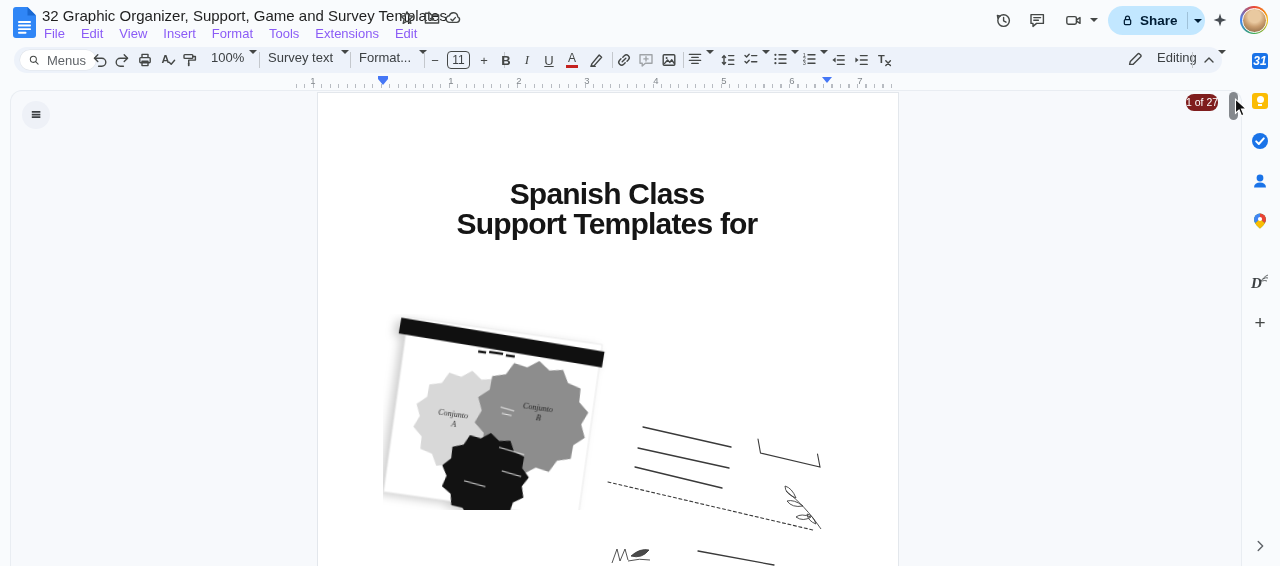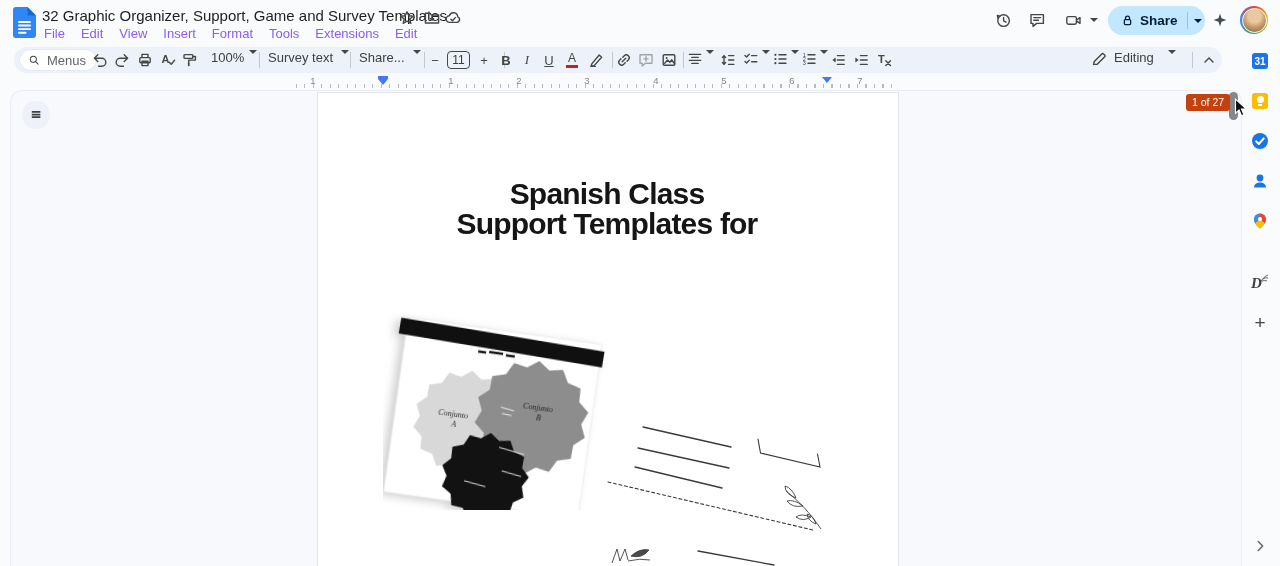--- a/index.html
+++ b/index.html
@@ -45,22 +45,22 @@
   .canvas{position:absolute;left:10px;top:90px;width:1230px;height:476px;background:#f7f9fc;
           border:1px solid #e9edf2;border-bottom:none;border-radius:12px 12px 0 0;}
   .page{position:absolute;left:317px;top:92px;width:580px;height:474px;background:#fff;border:1px solid #e3e7ec;border-bottom:none;}
   .outline-btn{position:absolute;left:22px;top:101px;width:28px;height:28px;border-radius:50%;background:#eef1f7;
                display:flex;align-items:center;justify-content:center;}
   .heading{position:absolute;left:337px;top:179px;width:540px;text-align:center;
            font-weight:bold;font-size:30px;line-height:30px;letter-spacing:-0.8px;color:#151515;}
 
   
   .thumb{position:absolute;left:1229px;top:92px;width:9px;height:28px;border-radius:4.5px;background:#84888d;}
-  .page-badge{position:absolute;left:1186px;top:94px;height:17px;line-height:17px;padding:0 6px;border-radius:3px;
-              background:#c2410c;color:#fff;font-size:10.5px;white-space:nowrap;}
+  .page-badge{position:absolute;left:1186px;top:94px;height:17px;line-height:17px;padding:0 0;border-radius:8px;
+              background:#7f1d1d;color:#fff;font-size:10.5px;white-space:nowrap;}
 
   
   .side-ico{position:absolute;left:1246px;width:28px;height:28px;display:flex;align-items:center;justify-content:center;}
   .sq16{width:16px;height:16px;border-radius:3px;position:relative;}
 </style>
 </head>
 <body>
 
 <div class="screen">
 
@@ -197,21 +197,21 @@
     </div>
     <div class="sep" style="left:245px;"></div>
 
     <div class="abs flex" style="left:254px;top:3px;height:20px;gap:8px;">
       <span class="tb-text">Survey text</span>
       <span class="caret"></span>
     </div>
     <div class="sep" style="left:336px;"></div>
 
     <div class="abs flex" style="left:345px;top:3px;height:20px;gap:8px;">
-      <span class="tb-text">Share...</span>
+      <span class="tb-text">Format...</span>
       <span class="caret"></span>
     </div>
     <div class="sep" style="left:410px;"></div>
 
     <div class="tbtn" style="left:411px;">
         <span class="glyph">−</span>
       </div>
     <div class="abs" style="left:433px;top:4px;width:21px;height:16px;border:1.4px solid #444746;border-radius:4px;text-align:center;font-size:12px;line-height:16px;color:#3c4043;">11</div>
     <div class="tbtn" style="left:460px;">
         <span class="glyph">+</span>
@@ -308,21 +308,21 @@
           <path d="M3.4 6.4v5.2L6.6 9z" fill="#444746"></path>
         </svg>
     </div>
     <div class="tbtn" style="left:860px;">
       <svg class="icon18" viewBox="0 0 18 18">
           <text x="3" y="12.4" font-size="11" font-weight="bold" fill="#444746" font-family="Liberation Sans,sans-serif">T</text>
           <path class="stroke" d="M10.8 9.8l4.6 4.6M15.4 9.8l-4.6 4.6"></path>
         </svg>
     </div>
 
-    <div class="abs flex" style="left:1076px;top:3px;height:20px;gap:6px;">
+    <div class="abs flex" style="left:1112px;top:3px;height:20px;gap:13px;">
       <svg class="icon18" viewBox="0 0 18 18">
           <path class="stroke" d="M3.6 14.4l.7-3 7.5-7.5a1.2 1.2 0 0 1 1.7 0l1.2 1.2a1.2 1.2 0 0 1 0 1.7l-7.5 7.5z"></path>
         </svg>
       <span class="tb-text">Editing</span>
       <span class="caret" style="margin-left:8px;"></span>
     </div>
     <div class="sep" style="left:1178px;"></div>
     <div class="tbtn" style="left:1185px;">
       <svg class="icon18" viewBox="0 0 18 18">
           <path class="stroke" d="M5 11l4-4 4 4"></path>
@@ -402,21 +402,21 @@
   </svg>
 
   <div class="thumb"></div>
   <div class="page-badge">1 of 27</div>
   <svg class="abs" style="left:1234px;top:98px;" width="14" height="20" viewBox="0 0 14 20">
     <path d="M1.5 1.2v14l3.6-3.2 2.4 5.7 2.4-1-2.4-5.6 4.6-.3z" fill="#111" stroke="#fff" stroke-width="1.1"></path>
   </svg>
 
   <div class="side-ico" style="top:47px;">
     <div class="sq16" style="background:#1a73e8;display:flex;align-items:center;justify-content:center;">
-      <span style="color:#fff;font-size:10px;font-weight:bold;">31</span>
+      <span style="color:#fff;font-size:12px;font-weight:bold;font-style:italic;">31</span>
     </div>
   </div>
   <div class="side-ico" style="top:87px;">
     <div class="sq16" style="background:#fbbc04;">
       <div style="position:absolute;left:4.5px;top:3px;width:7px;height:7px;border-radius:50%;background:#fff;"></div>
       <div style="position:absolute;left:6px;top:10.5px;width:4px;height:2.5px;background:#fff;"></div>
     </div>
   </div>
   <div class="side-ico" style="top:127px;">
     <svg width="18" height="18" viewBox="0 0 18 18">

